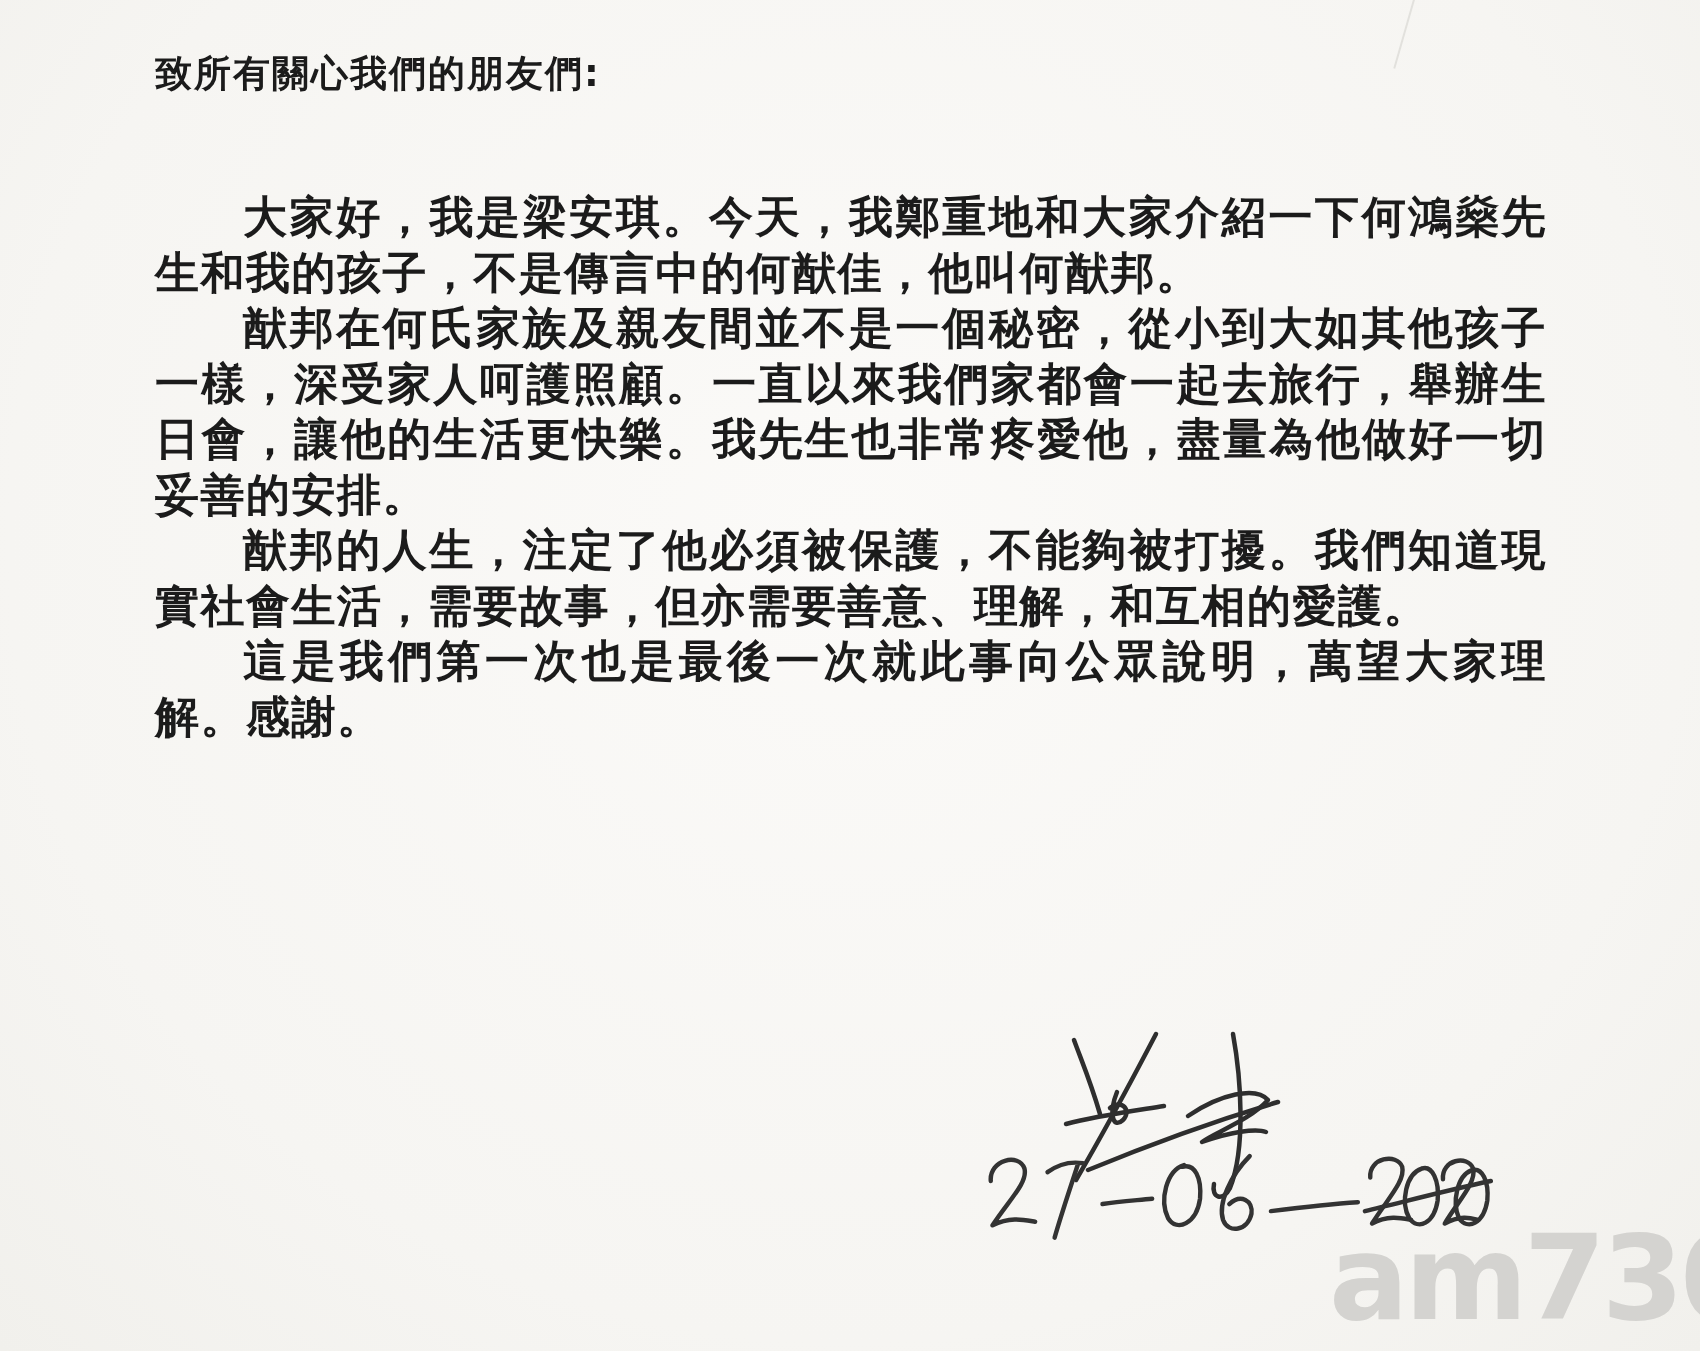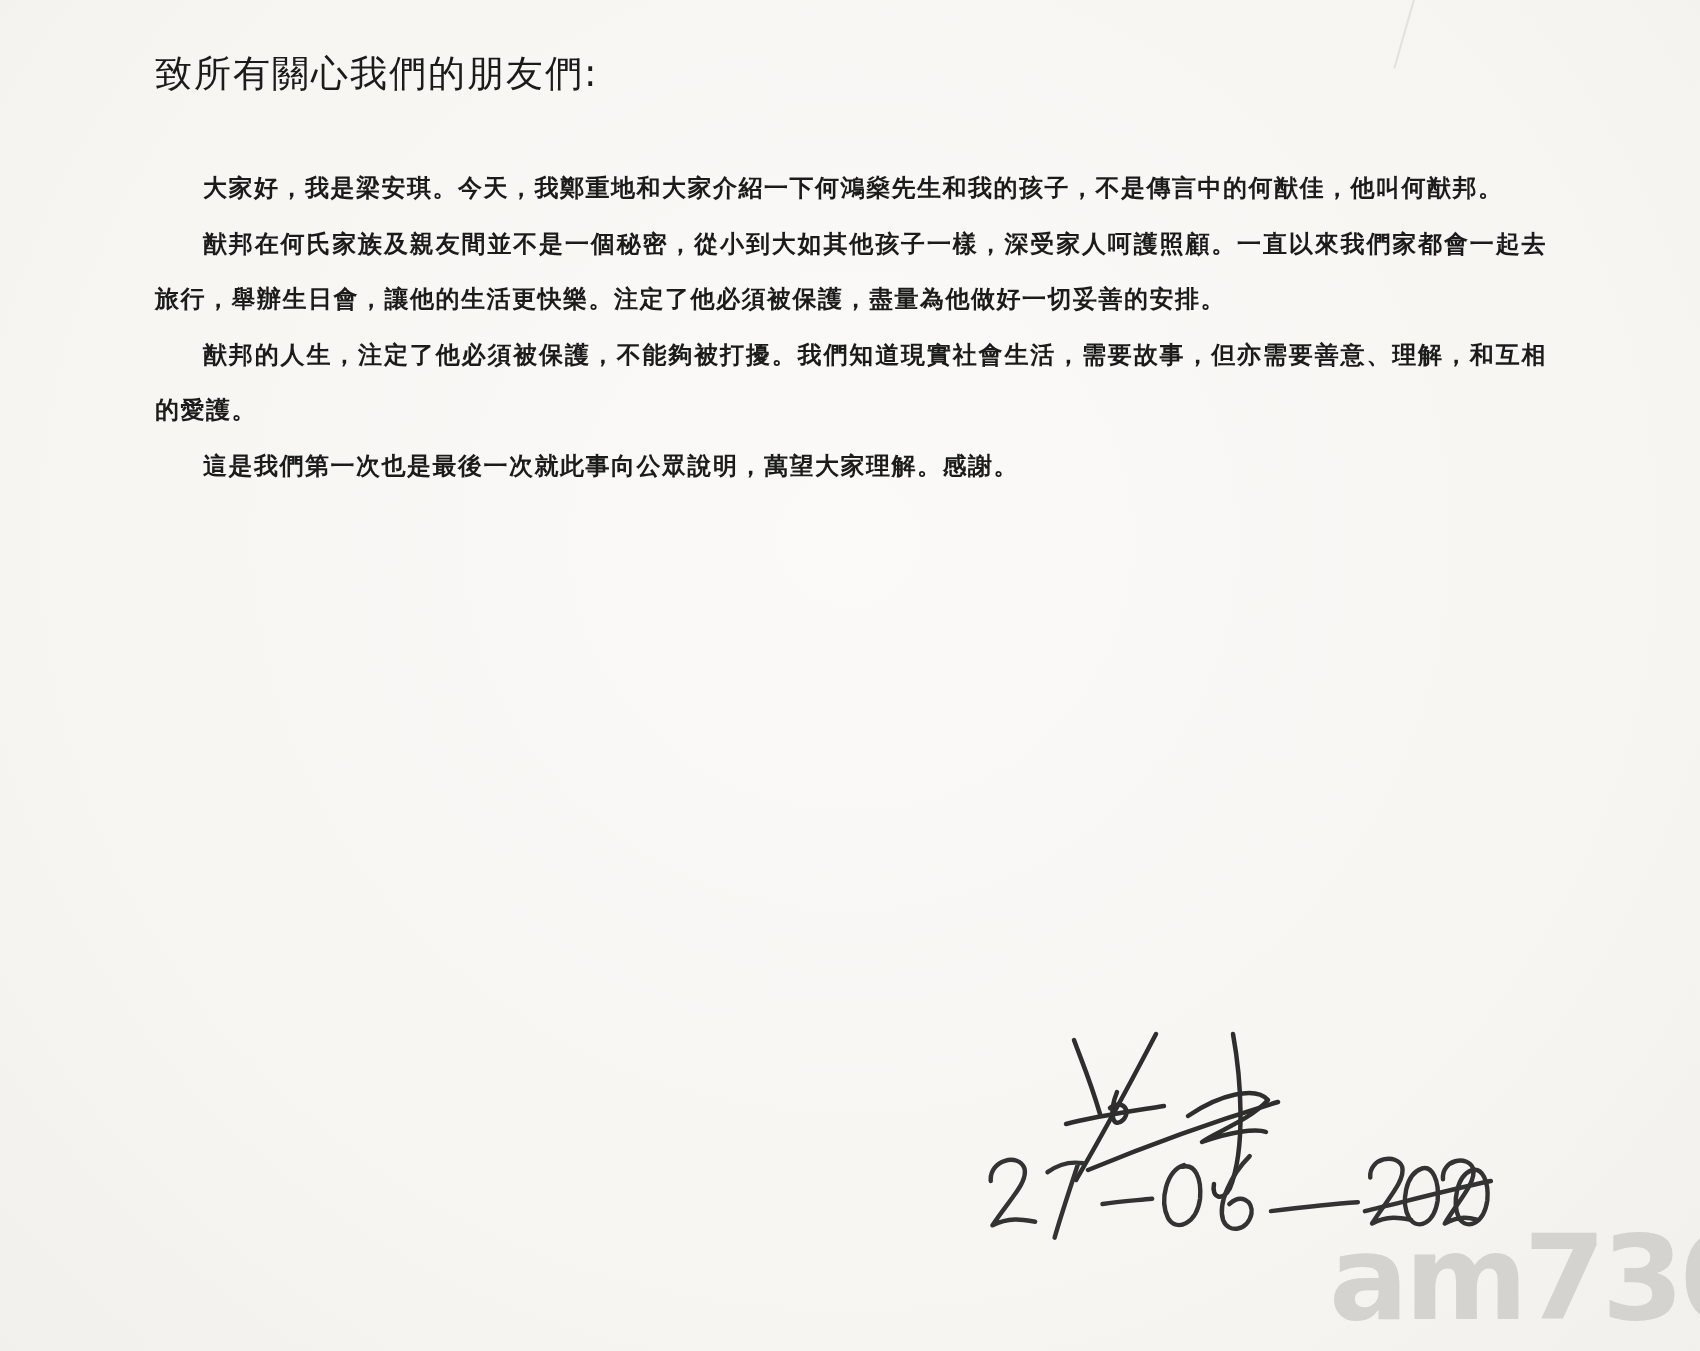--- a/index.html
+++ b/index.html
@@ -9,26 +9,26 @@
     background:#f7f6f3;
     background-image:radial-gradient(ellipse at 50% 40%, #fbfaf8 0%, #f6f5f2 70%, #f1f0ec 100%);
     overflow:hidden;
     font-family:"DejaVu Sans","Liberation Sans",sans-serif;
     color:#1b1b1b;
   }
   .letter{
     position:absolute;left:155px;top:46px;width:1392px;
   }
   .salutation{
-    font-size:37px;font-weight:400;letter-spacing:2px;
-    margin:0 0 60px 0;line-height:55px;
+    font-size:37px;font-weight:700;letter-spacing:2px;
+    margin:0 0 88px 0;line-height:55px;
   }
   .letter p{
     margin:0;
-    font-size:24px;font-weight:600;
+    font-size:44px;font-weight:600;
     line-height:55.5px;
     letter-spacing:1.5px;
     text-align:justify;
     text-indent:2em;
   }
   .sig-svg{position:absolute;left:1060px;top:1028px;}
   .date-svg{position:absolute;left:978px;top:1126px;}
   .sig-svg path,.date-svg path{
     fill:none;stroke:#2e2e2e;stroke-linecap:round;stroke-linejoin:round;
   }
@@ -50,21 +50,21 @@
 
 <div class="page">
 
   <div class="scan-artifact"></div>
 
   <div class="watermark">am730</div>
 
   <div class="letter">
     <div class="salutation">致所有關心我們的朋友們:</div>
     <p>大家好，我是梁安琪。今天，我鄭重地和大家介紹一下何鴻燊先生和我的孩子，不是傳言中的何猷佳，他叫何猷邦。</p>
-    <p>猷邦在何氏家族及親友間並不是一個秘密，從小到大如其他孩子一樣，深受家人呵護照顧。一直以來我們家都會一起去旅行，舉辦生日會，讓他的生活更快樂。注定了他必須被保護，盡量為他做好一切妥善的安排。</p>
+    <p>猷邦在何氏家族及親友間並不是一個秘密，從小到大如其他孩子一樣，深受家人呵護照顧。一直以來我們家都會一起去旅行，舉辦生日會，讓他的生活更快樂。我先生也非常疼愛他，盡量為他做好一切妥善的安排。</p>
     <p>猷邦的人生，注定了他必須被保護，不能夠被打擾。我們知道現實社會生活，需要故事，但亦需要善意、理解，和互相的愛護。</p>
     <p>這是我們第一次也是最後一次就此事向公眾說明，萬望大家理解。感謝。</p>
   </div>
 
   <svg class="sig-svg" width="240" height="185" viewBox="0 0 240 185" role="img" aria-label="handwritten-signature">
     <path d="M14,12 C22,34 30,52 40,86"></path>
     <path d="M96,6 C72,52 44,104 16,152"></path>
     <path d="M6,96 C36,88 66,84 104,78"></path>
     <path d="M57,64 C49,84 52,102 63,92 C72,83 62,70 50,80"></path>
     <path d="M128,88 C160,66 196,58 208,72 C190,92 156,104 142,114 C170,104 196,100 206,104"></path>

